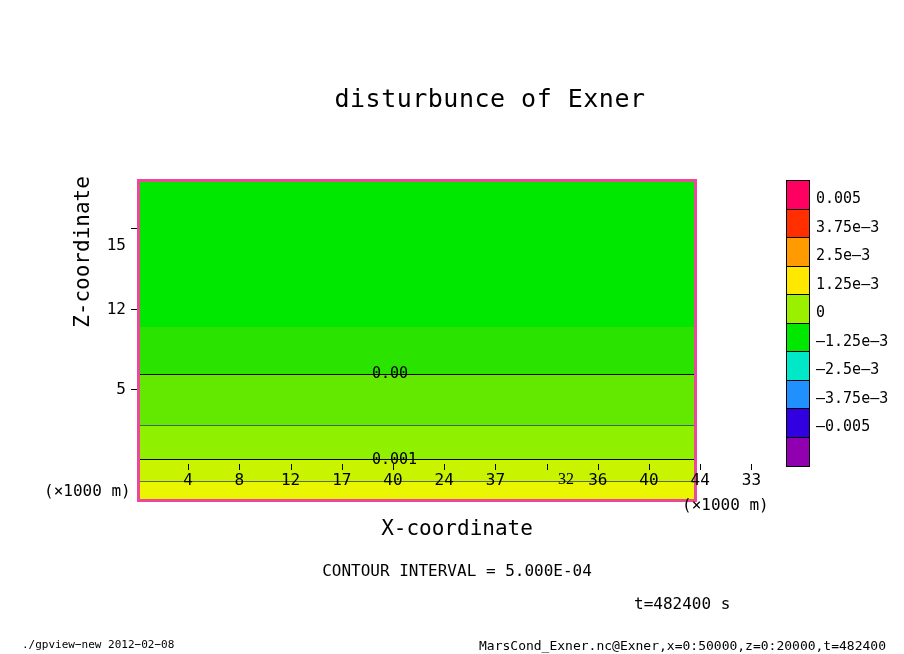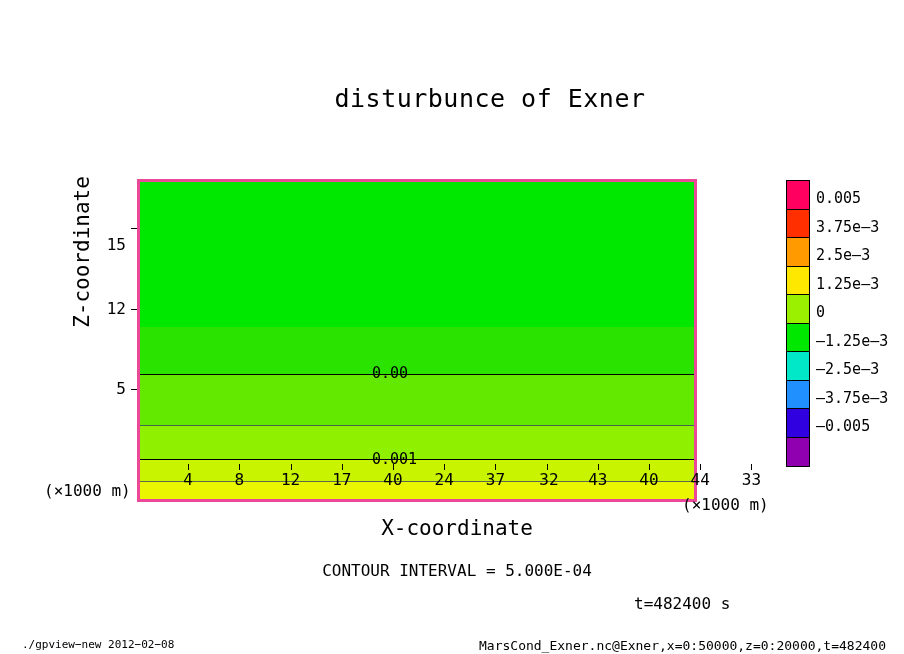--- a/index.html
+++ b/index.html
@@ -175,23 +175,23 @@
     <div class="tick-x" style="left: 270.6px;">12</div>
     <div class="tickmark-x abs" style="left: 341.8px;"></div>
     <div class="tick-x" style="left: 321.8px;">17</div>
     <div class="tickmark-x abs" style="left: 393px;"></div>
     <div class="tick-x" style="left: 373px;">40</div>
     <div class="tickmark-x abs" style="left: 444.2px;"></div>
     <div class="tick-x" style="left: 424.2px;">24</div>
     <div class="tickmark-x abs" style="left: 495.4px;"></div>
     <div class="tick-x" style="left: 475.4px;">37</div>
     <div class="tickmark-x abs" style="left: 546.6px;"></div>
-    <div class="tick-x" style="left: 529px;">32</div>
+    <div class="tick-x" style="left: 546px; font-family: Liberation Serif, serif;">32</div>
     <div class="tickmark-x abs" style="left: 597.8px;"></div>
-    <div class="tick-x" style="left: 577.8px;">43</div>
+    <div class="tick-x" style="left: 577.8px;">36</div>
     <div class="tickmark-x abs" style="left: 649px;"></div>
     <div class="tick-x" style="left: 629px;">40</div>
     <div class="tickmark-x abs" style="left: 700.2px;"></div>
     <div class="tick-x" style="left: 680.2px;">44</div>
     <div class="tickmark-x abs" style="left: 751.4px;"></div>
     <div class="tick-x" style="left: 731.4px;">33</div>
   </div>
 <div id="y-ticks-layer">
     <div class="tickmark-y abs" style="top: 389.25px;"></div>
     <div class="tick-y abs" style="left: 96px; top: 379.25px;">5</div>

